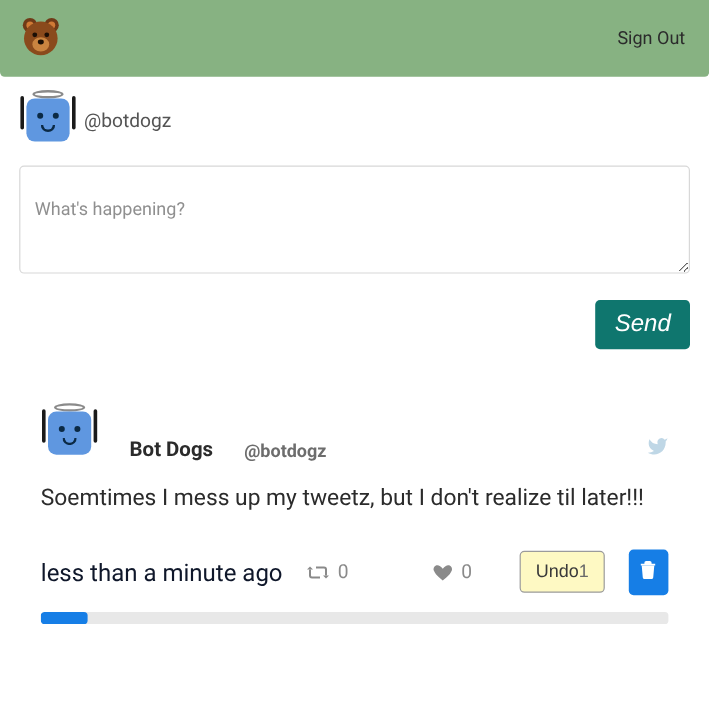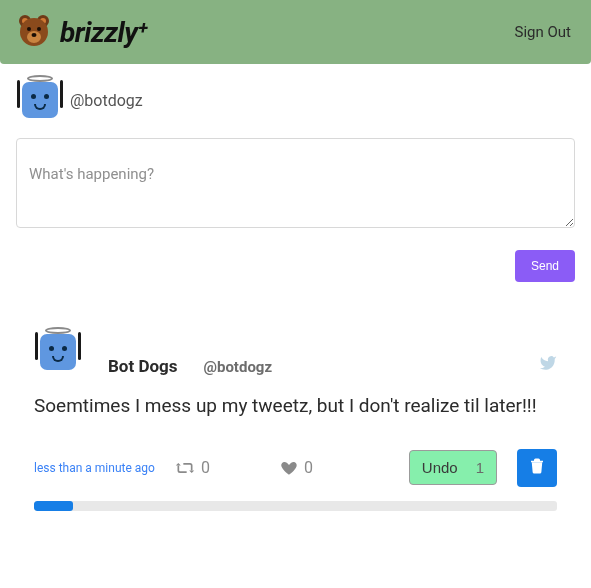--- a/index.html
+++ b/index.html
@@ -136,27 +136,28 @@
     resize: both;
   }
   .compose-box::placeholder { color: #8f8f8f; }
   .send-row {
     display: flex;
     justify-content: flex-end;
     margin-top: 18px;
     padding-right: 0;
   }
   .send-btn {
-    background: #8b5cf6;
+    background: #0f766e;
     color: #fff;
     border: none;
     border-radius: 4px;
     padding: 9px 16px;
-    font-size: 12px;
+    font-size: 20px;
     cursor: pointer;
+    font-style: italic;
   }
   .tweet-card {
     margin-top: 46px;
     padding: 0 18px;
   }
   .tweet-head {
     display: flex;
     align-items: flex-end;
     gap: 26px;
     margin-bottom: 16px;
@@ -179,44 +180,44 @@
     line-height: 1.5;
     color: #2b2b2b;
     margin-bottom: 28px;
   }
   .tweet-footer {
     display: flex;
     align-items: center;
     gap: 20px;
   }
   .timestamp {
-    font-size: 12px;
-    color: #3b82f6;
+    font-size: 20px;
+    color: #0f172a;
     flex: 0 0 auto;
   }
   .stat {
     display: flex;
     align-items: center;
     gap: 6px;
     color: #8a8a8a;
     font-size: 16px;
   }
   .stat svg { display: block; }
   .spacer { flex: 1; }
   .undo-btn {
     border: 1px solid #9b9b9b;
-    background: #86efac;
+    background: #fef9c3;
     border-radius: 4px;
     padding: 8px 12px;
     font-size: 15px;
     color: #3a3a3a;
     cursor: pointer;
     display: flex;
     align-items: center;
-    gap: 18px;
+    gap: 0;
   }
   .undo-count { color: #6a6a6a; }
   .delete-btn {
     background: #167ee6;
     border: none;
     border-radius: 4px;
     width: 40px;
     height: 38px;
     display: flex;
     align-items: center;
@@ -248,23 +249,20 @@
         <circle cx="9" cy="9" r="6" fill="#6f3a17"></circle>
         <circle cx="27" cy="9" r="6" fill="#6f3a17"></circle>
         <circle cx="9" cy="9" r="3" fill="#d07a35"></circle>
         <circle cx="27" cy="9" r="3" fill="#d07a35"></circle>
         <circle cx="18" cy="20" r="14" fill="#8a4a1c"></circle>
         <circle cx="13" cy="17" r="2" fill="#1a0e05"></circle>
         <circle cx="23" cy="17" r="2" fill="#1a0e05"></circle>
         <ellipse cx="18" cy="25" rx="7" ry="6" fill="#c98440"></ellipse>
         <ellipse cx="18" cy="23" rx="2.5" ry="2" fill="#1a0e05"></ellipse>
       </svg>
-    </span>
-    <span class="brand-name">
-      <span>brizzly</span><span class="brand-plus">+</span>
     </span>
   </div>
   <span class="signout">Sign Out</span>
 </div>
 
 <div class="main">
 
   <div class="compose-header">
     <div class="avatar-wrap">
       <div class="avatar-halo"></div>

